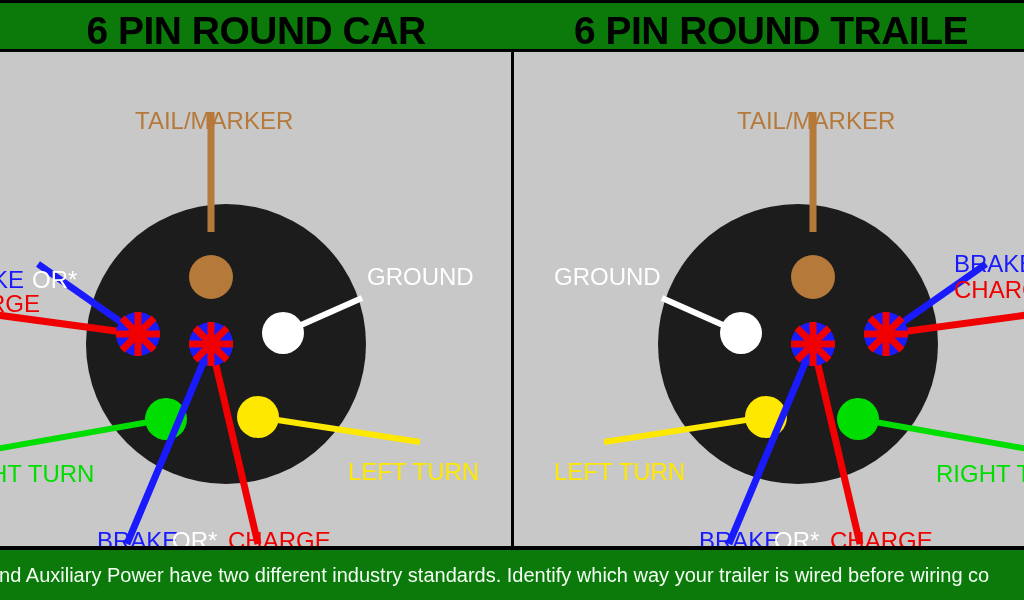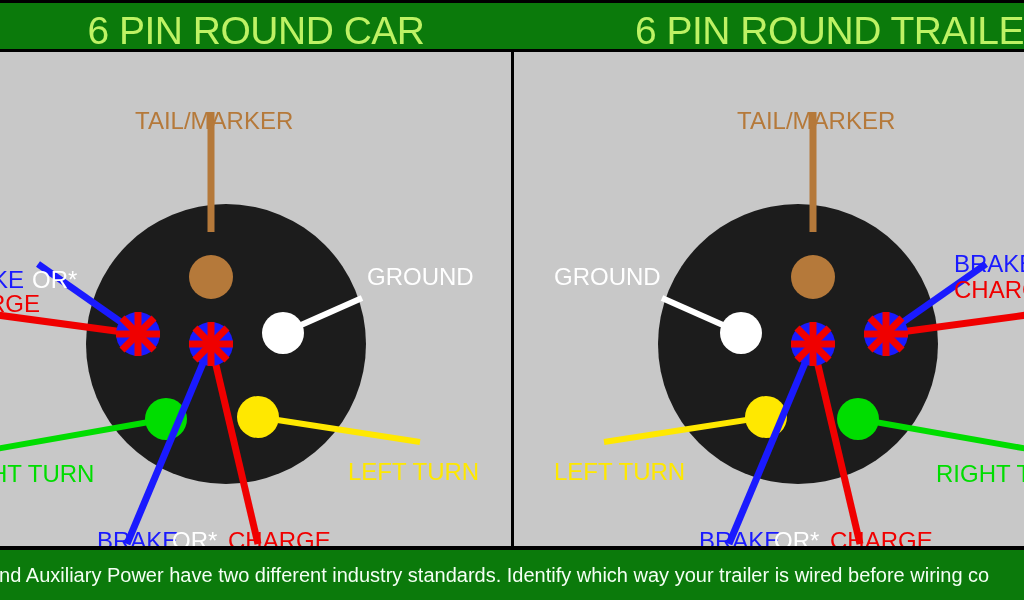--- a/index.html
+++ b/index.html
@@ -30,25 +30,25 @@
     height: 52px;
     background: #0b7a0b;
     border-top: 3px solid #000;
     border-bottom: 3px solid #000;
     box-sizing: border-box;
     overflow: hidden;
     display: flex;
     align-items: center;
   }
   .header-cell.left  { justify-content: center; }
-  .header-cell.right { justify-content: flex-end; padding-left: 62px; }
+  .header-cell.right { justify-content: flex-start; padding-left: 62px; }
   .header-title {
-    color: #bef264;
+    color: #000000;
     font-size: 39px;
-    font-weight: normal;
+    font-weight: bold;
     letter-spacing: -0.5px;
     white-space: nowrap;
     line-height: 1;
     margin-top: 8px;
   }
 
   
   .panels {
     position: absolute;
     left: 0; top: 52px;

